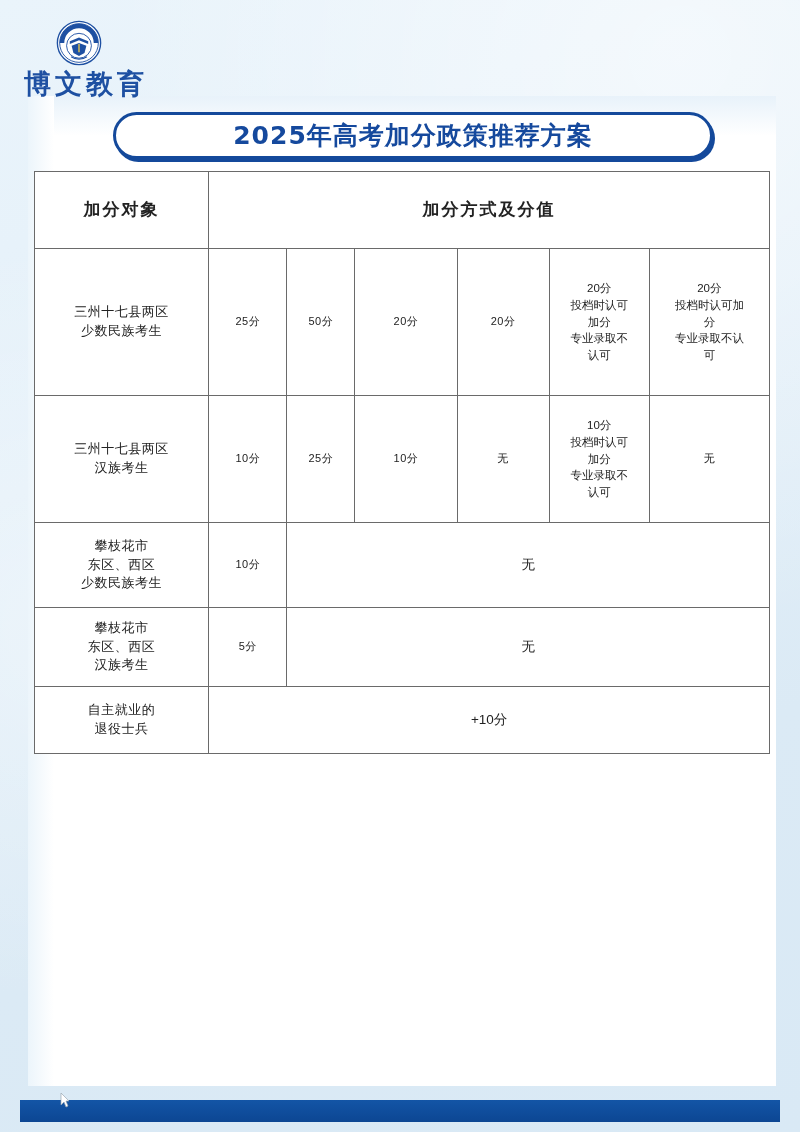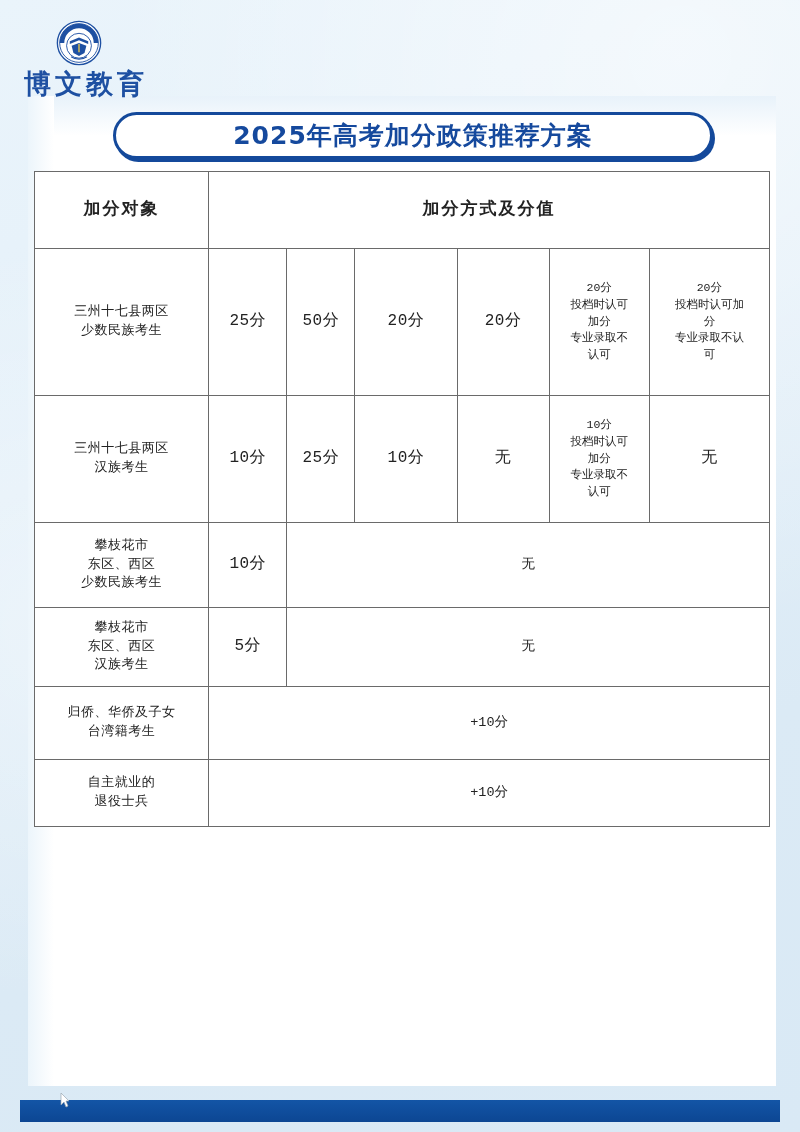--- a/index.html
+++ b/index.html
@@ -117,21 +117,21 @@
   table.grid {
     border-collapse: collapse;
     width: 736px;
     table-layout: fixed;
     background: #ffffff;
   }
   table.grid td {
     border: 1px solid #6a6a6a;
     text-align: center;
     vertical-align: middle;
-    font-family: Liberation Mono, monospace;
+    font-family: Liberation Sans, sans-serif;
     padding: 4px 6px;
     line-height: 1.45;
     color: #222222;
   }
   .hdr-main {
     font-size: 17px;
     font-weight: 700;
     letter-spacing: 2px;
     color: #1a1a1a;
   }
@@ -142,21 +142,21 @@
     line-height: 1.5;
   }
   .obj-cell {
     font-size: 13px;
     color: #1f1f1f;
     line-height: 1.55;
     letter-spacing: 0.5px;
     margin-left: 40px;
   }
   .val {
-    font-size: 16px;
+    font-size: 11px;
     color: #c2686c;
     letter-spacing: 0.5px;
   }
   .val-small {
     font-size: 11.5px;
     color: #c2686c;
     line-height: 1.45;
   }
   .val-wide {
     font-size: 13.5px;
@@ -249,24 +249,20 @@
           <td class="val">10分</td>
           <td class="val-wide" colspan="5">无</td>
         </tr>
 
         <tr>
           <td class="obj-cell" style="height:70px;">攀枝花市<br>东区、西区<br>汉族考生</td>
           <td class="val">5分</td>
           <td class="val-wide" colspan="5">无</td>
         </tr>
 
-        <tr>
-          <td class="obj-cell" style="height:64px;">归侨、华侨及子女<br>台湾籍考生</td>
-          <td class="val-wide" colspan="6">+10分</td>
-        </tr>
 
 
 
         <tr>
           <td class="obj-cell" style="height:58px;">自主就业的<br>退役士兵</td>
           <td class="val-wide" colspan="6">+10分</td>
         </tr>
       </tbody>
     </table>
   </div>

